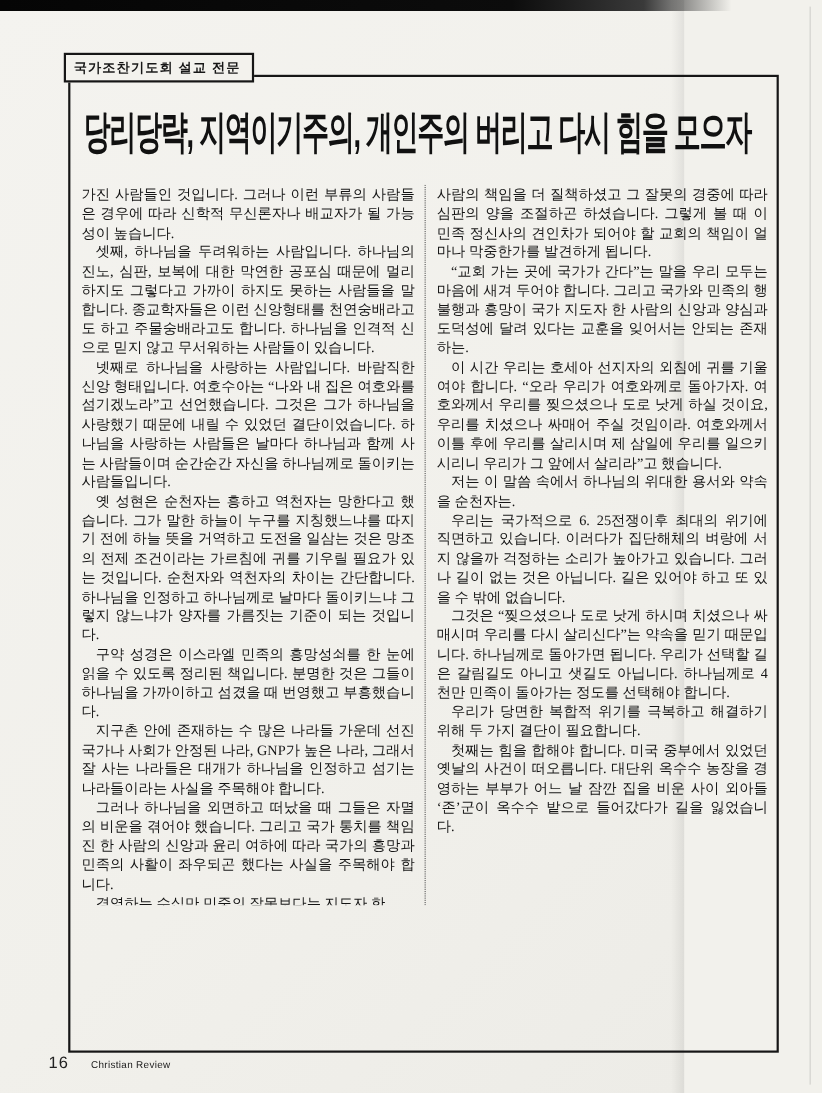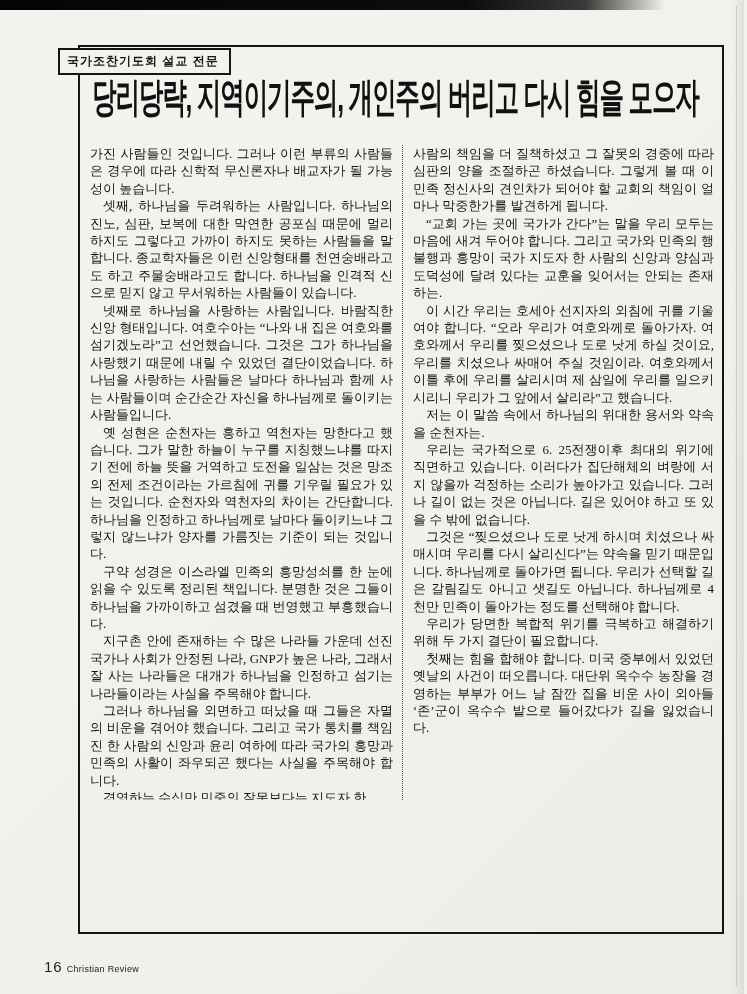--- a/index.html
+++ b/index.html
@@ -7,21 +7,21 @@
     padding: 0;
     width: 747px;
     height: 994px;
     overflow: hidden;
     background: #f2f1ec;
     font-family: "Liberation Sans", "DejaVu Sans", sans-serif;
     color: #171717;
   }
   .page {
     position: relative;
-    width: 744px;
+    width: 622px;
     height: 994px;
     background: linear-gradient(135deg, #f4f3ef 0%, #f1f0eb 60%, #edece7 100%);
   }
   
   .scan-top-edge {
     position: absolute;
     top: 0; left: 0;
     width: 665px; height: 10px;
     background: linear-gradient(to right, #050505 0%, #0c0c0c 70%, #3a3a3a 88%, rgba(40,40,40,0) 100%);
   }
@@ -46,27 +46,26 @@
     padding: 3px 10px 3px 7px;
     font-size: 12px;
     font-weight: bold;
     letter-spacing: 1px;
     z-index: 3;
     white-space: nowrap;
   }
   
   .article-frame {
     position: absolute;
-    left: 62px; top: 45px;
+    left: 62px; top: 68px;
     width: 646px; height: 889px;
     border: 2px solid #161616;
     box-sizing: border-box;
     background: transparent;
     overflow: hidden;
-    margin-left: 16px;
   }
   .article-headline {
     margin: 24px 0 0 12px;
     font-size: 41px;
     font-weight: 800;
     line-height: 52px;
     letter-spacing: -2px;
     white-space: nowrap;
     transform: scaleX(0.60);
     transform-origin: 0 50%;
@@ -107,21 +106,21 @@
     white-space: nowrap;
     color: #222;
   }
   .page-footer .pg {
     font-size: 15px;
     font-weight: 500;
     letter-spacing: 1px;
   }
   .page-footer .mag {
     font-size: 9px;
-    margin-left: 4px;
+    margin-left: 20px;
     letter-spacing: 0.3px;
   }
 </style>
 </head>
 <body>
 
 <div class="page">
 
   <div class="scan-top-edge"></div>
   <div class="scan-right-shadow"></div>

